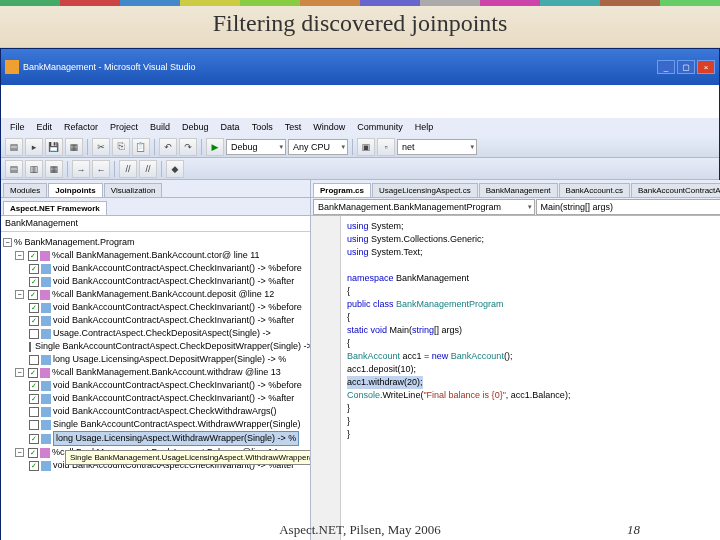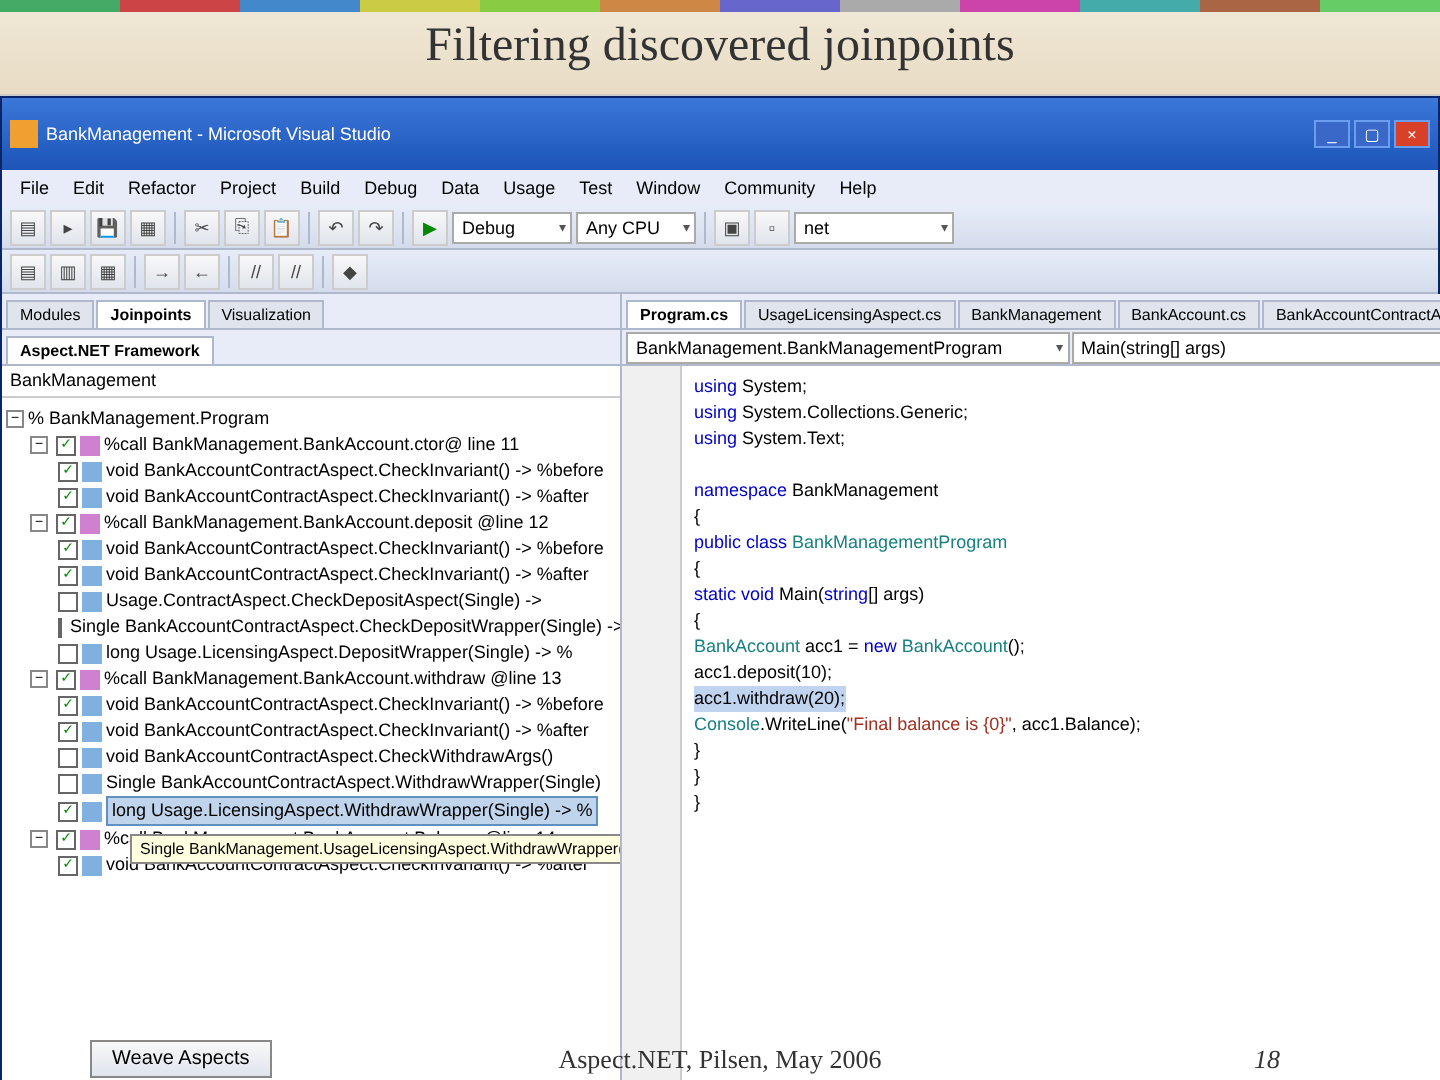--- a/index.html
+++ b/index.html
@@ -10,21 +10,21 @@
 .color-strip span { flex:1; }
 .slide-title { font-family:'Times New Roman',serif; font-size:24px; color:#333; }
 
 .vs-window { border:1px solid #0a246a; }
 .vs-titlebar { height:36px; background:linear-gradient(#3b78d8,#1c54b8); color:#fff; display:flex; align-items:center; padding:0 4px; font-size:10px; }
 .vs-titlebar .icon { width:14px; height:14px; background:#f0a030; margin-right:4px; display:inline-block; }
 .vs-titlebar .spacer { flex:1; }
 .win-btn { width:18px; height:14px; background:#3968c8; border:1px solid #6b9ef0; margin-left:2px; display:flex; align-items:center; justify-content:center; color:#fff; font-size:8px; }
 .win-btn.close { background:#d84028; }
 
-.menubar { height:18px; background:#e8ecf8; display:flex; align-items:center; padding:0 4px; gap:2px; font-size:9px; color:#000; }
+.menubar { height:18px; background:#e8ecf8; display:flex; align-items:center; padding:0 4px; gap:2px; font-size:9px; color:#000;margin-top:33px; }
 .menubar span { padding:2px 5px; }
 
 .toolbar { height:22px; background:linear-gradient(#e6ecf8,#d4dcec); border-bottom:1px solid #b0b8cc; display:flex; align-items:center; padding:0 4px; gap:2px; }
 .tbtn { width:18px; height:18px; background:linear-gradient(#f8f8f8,#e0e4ec); border:1px solid #ccc; display:inline-flex; align-items:center; justify-content:center; color:#444; font-size:9px; }
 .tsep { width:1px; height:16px; background:#b0b8cc; margin:0 2px; }
 .combo { height:16px; background:#fff; border:1px solid #aaa; padding:0 14px 0 4px; font-size:9px; display:flex; align-items:center; position:relative; min-width:60px; }
 .combo::after { content:"▾"; position:absolute; right:2px; font-size:7px; color:#555; }
 
 .main-area { display:flex; height:398px; }
 .left-pane { width:310px; border-right:1px solid #b0b8cc; display:flex; flex-direction:column; }
@@ -98,21 +98,21 @@
   </div>
 
   <div class="menubar">
     <span>File</span>
     <span>Edit</span>
     <span>Refactor</span>
     <span>Project</span>
     <span>Build</span>
     <span>Debug</span>
     <span>Data</span>
-    <span>Usage</span>
+    <span>Tools</span>
     <span>Test</span>
     <span>Window</span>
     <span>Community</span>
     <span>Help</span>
   </div>
 
   <div class="toolbar">
     <span class="tbtn">▤</span>
     <span class="tbtn">▸</span>
     <span class="tbtn">💾</span>

